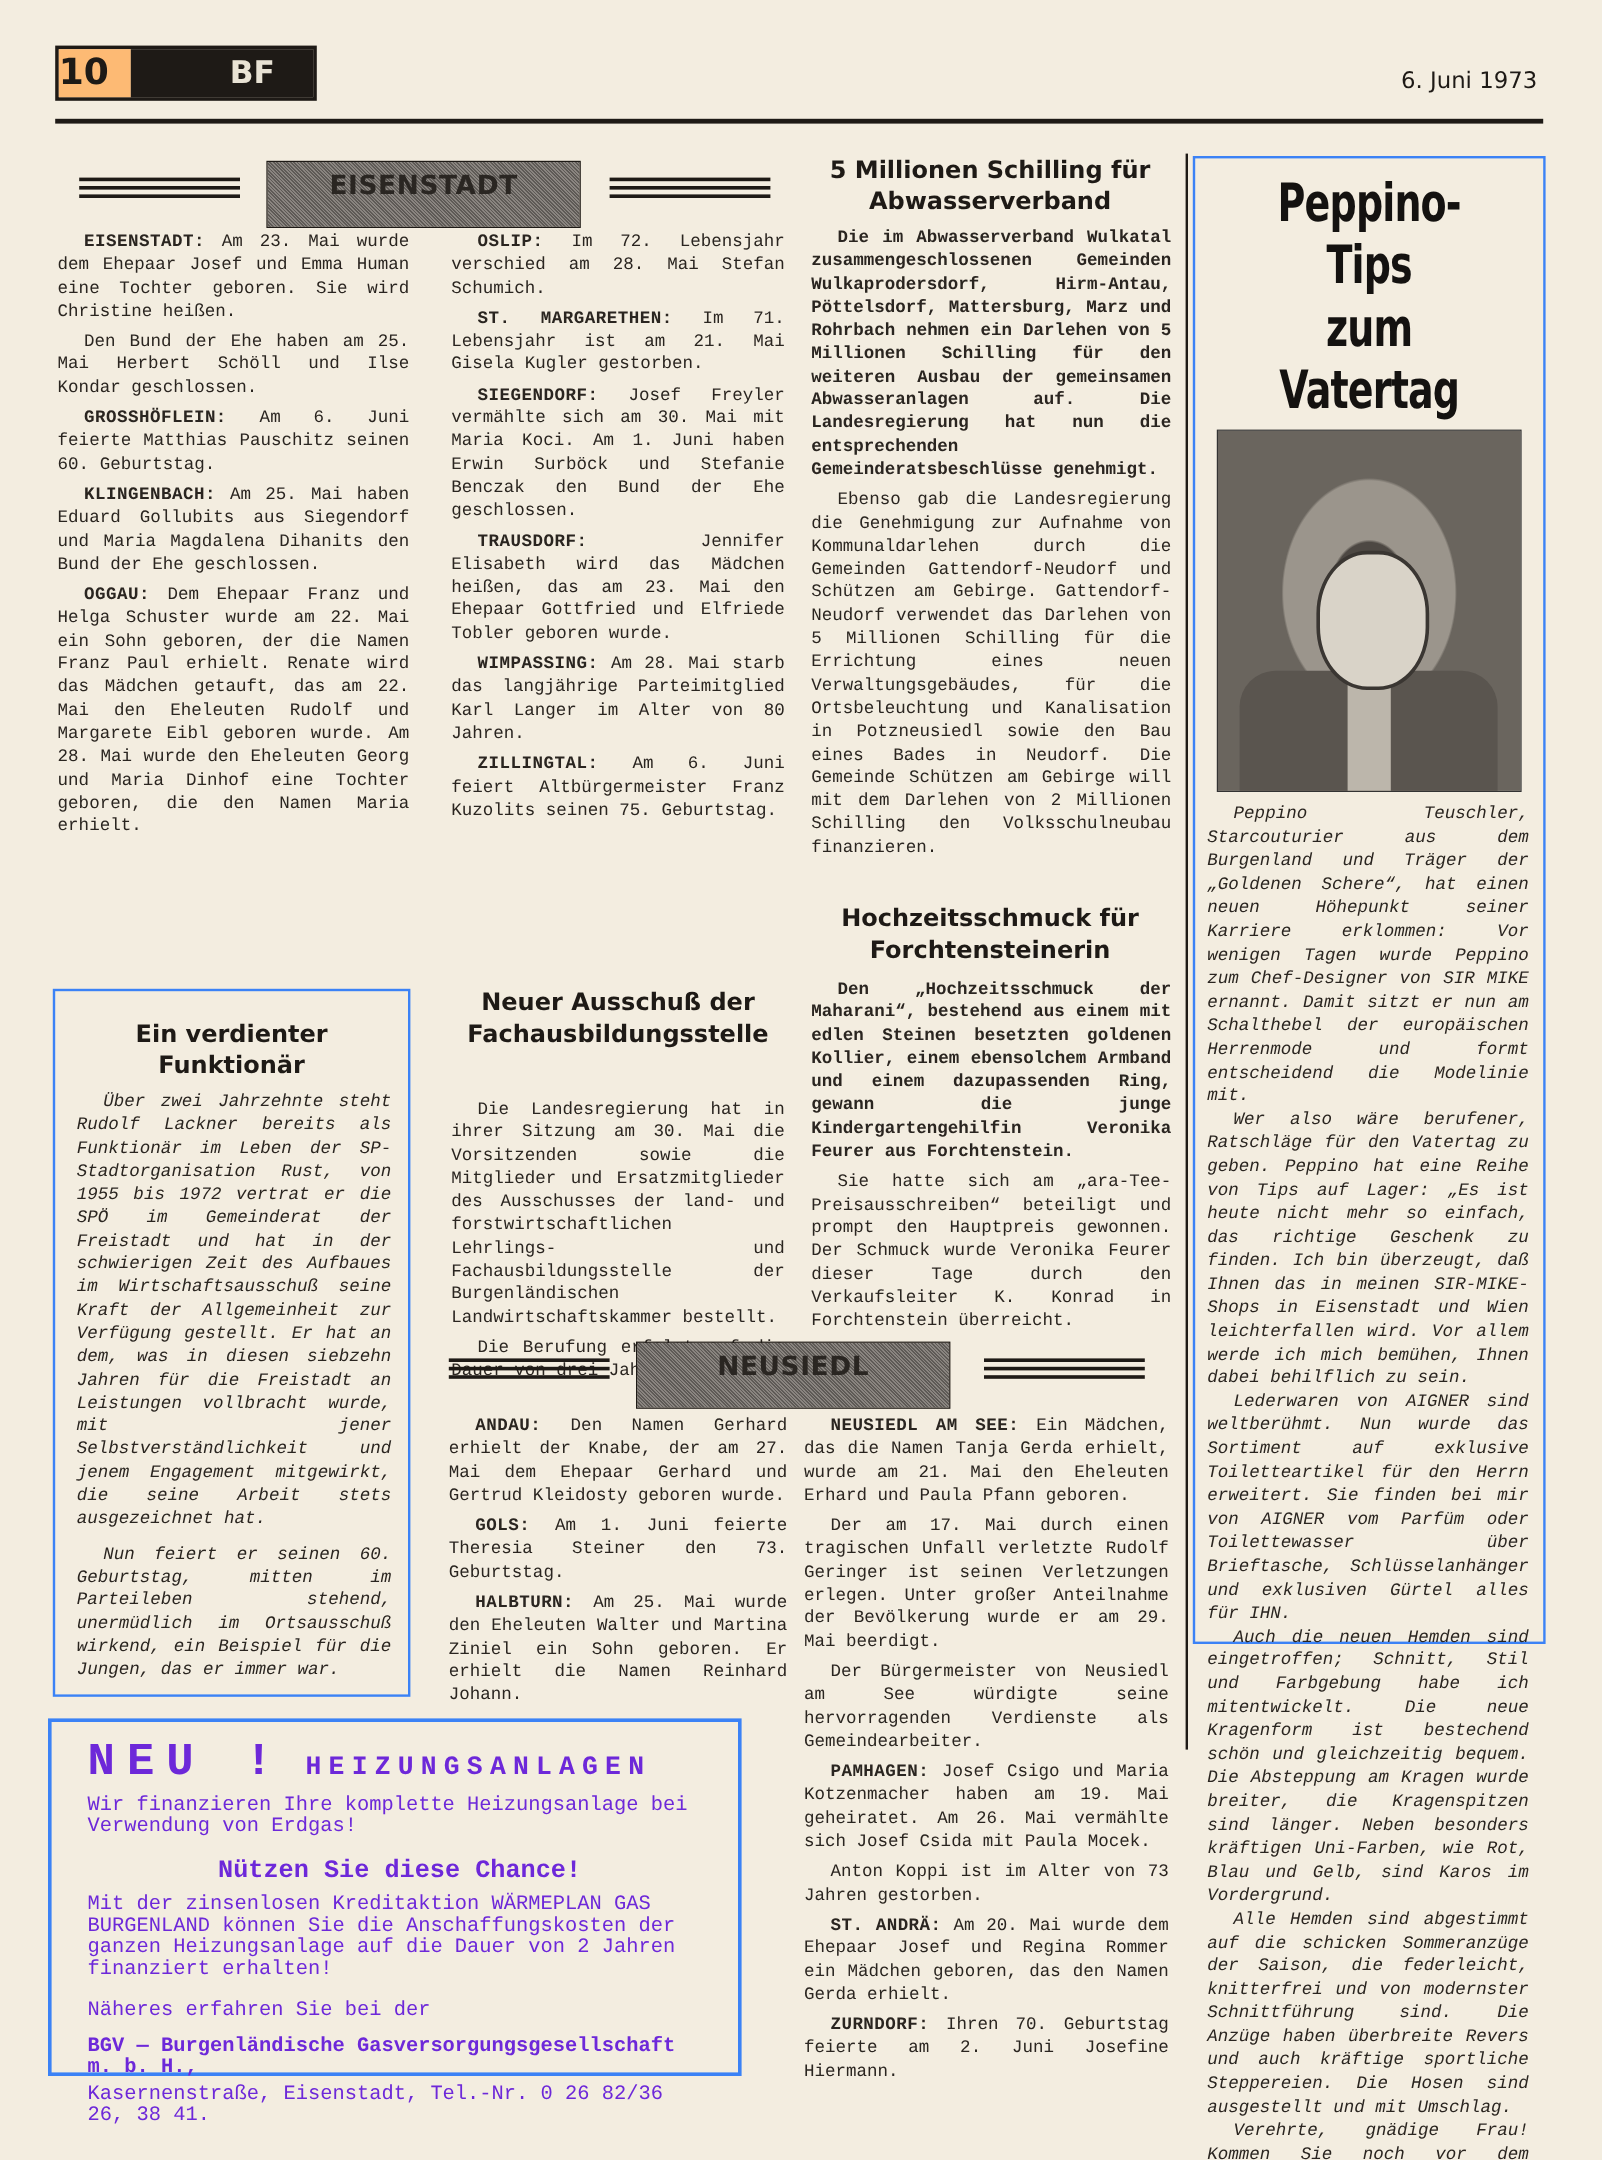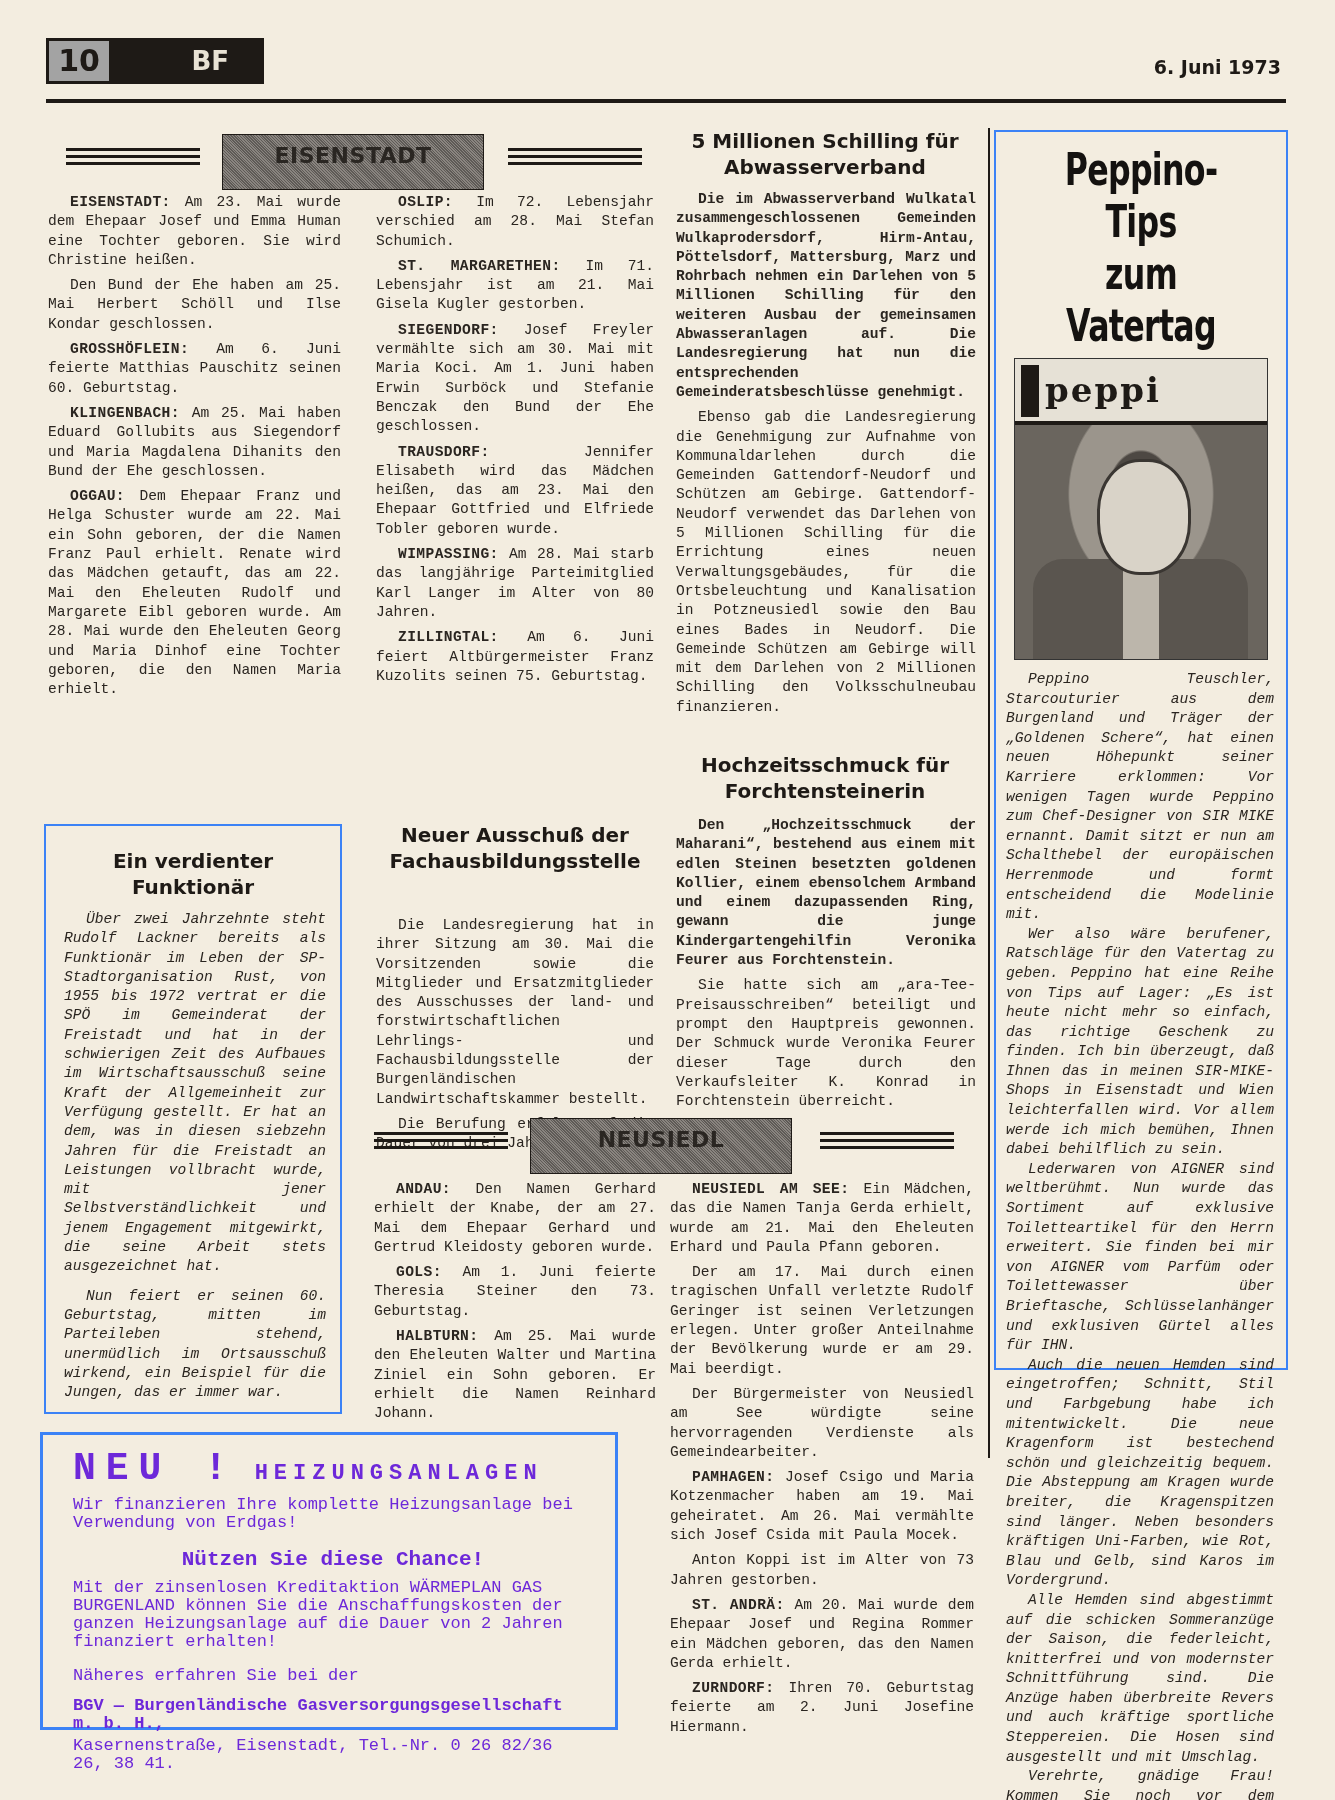--- a/index.html
+++ b/index.html
@@ -5,23 +5,23 @@
   html, body { margin: 0; padding: 0; }
   body {
     width: 1335px; height: 1800px; position: relative; overflow: hidden;
     background: #f3ede0;
     font-family: "DejaVu Serif", serif;
     color: #2a2520;
   }
   .abs { position: absolute; }
   
   .pagebox { left: 46px; top: 38px; width: 218px; height: 46px; border: 3px solid #1e1a16; box-sizing: border-box; display: flex; }
-  .pagenum { width: 60px; background: #a3a3a3; font-family: "DejaVu Sans", sans-serif; font-weight: bold; font-size: 30px; line-height: 40px; text-align: center; color: #1e1a16; }
+  .pagenum { width: 60px; background: #fdba74; font-family: "DejaVu Sans", sans-serif; font-weight: bold; font-size: 30px; line-height: 40px; text-align: left; color: #1e1a16; }
   .pagesec { flex: 1; background: #1e1a16; color: #e8e2d4; font-family: "DejaVu Sans", sans-serif; font-weight: bold; font-size: 26px; line-height: 40px; text-align: right; padding-right: 32px; }
-  .dateline { right: 54px; top: 56px; font-family: "DejaVu Sans", sans-serif; font-weight: bold; font-size: 19px; color: #1e1a16; }
+  .dateline { right: 54px; top: 56px; font-family: "DejaVu Sans", sans-serif; font-weight: normal; font-size: 19px; color: #1e1a16; }
   .rule-top { left: 46px; top: 99px; width: 1240px; height: 4px; background: #1e1a16; }
   
   .triple { height: 17px; width: 134px; }
   .triple div { height: 3px; background: #1e1a16; margin-bottom: 4px; }
   .banner { height: 56px; border: 1px solid #1e1a16; box-sizing: border-box;
     background: repeating-linear-gradient(45deg, #8a8580 0 1px, #5e5a56 1px 2px);
     font-family: "DejaVu Sans", sans-serif; font-weight: bold; font-size: 22px; color: #2a2622; text-align: center; line-height: 42px; letter-spacing: 0.5px; }
   
   .col { font-size: 14.6px; line-height: 19.3px; text-align: justify; hyphens: manual; font-family: Liberation Mono, monospace; }
   .col p { margin: 0 0 10px 0; text-indent: 22px; }
@@ -139,21 +139,20 @@
   <p><span class="loc">PAMHAGEN:</span><span> Josef Csigo und Maria Kotzenmacher haben am 19. Mai geheiratet. Am 26. Mai vermählte sich Josef Csida mit Paula Mocek.</span></p>
   <p><span>Anton Koppi ist im Alter von 73 Jahren gestorben.</span></p>
   <p><span class="loc">ST. ANDRÄ:</span><span> Am 20. Mai wurde dem Ehepaar Josef und Regina Rommer ein Mädchen geboren, das den Namen Gerda erhielt.</span></p>
   <p><span class="loc">ZURNDORF:</span><span> Ihren 70. Geburtstag feierte am 2. Juni Josefine Hiermann.</span></p>
 </div>
 
 <div class="abs box" style="left:994px; top:130px; width:294px; height:1240px;">
   <div class="peppino-title" style="margin-top:12px;">Peppino-Tips</div>
   <div class="peppino-title">zum Vatertag</div>
   <div class="photo" style="position:relative; margin:6px 0 0 18px; width:252px; height:300px;">
-    <div class="sign">peppi</div>
     <div class="suit"></div>
     <div class="shirt"></div>
     <div class="face"></div>
   </div>
   <div class="col ital" style="padding:10px 12px 0 10px; line-height:19.6px;">
     <p style="margin-bottom:0;">Peppino Teuschler, Starcouturier aus dem Burgenland und Träger der „Goldenen Schere“, hat einen neuen Höhepunkt seiner Karriere erklommen: Vor wenigen Tagen wurde Peppino zum Chef-Designer von SIR MIKE ernannt. Damit sitzt er nun am Schalthebel der europäischen Herrenmode und formt entscheidend die Modelinie mit.</p>
     <p style="margin-bottom:0;">Wer also wäre berufener, Ratschläge für den Vatertag zu geben. Peppino hat eine Reihe von Tips auf Lager: „Es ist heute nicht mehr so einfach, das richtige Geschenk zu finden. Ich bin überzeugt, daß Ihnen das in meinen SIR-MIKE-Shops in Eisenstadt und Wien leichterfallen wird. Vor allem werde ich mich bemühen, Ihnen dabei behilflich zu sein.</p>
     <p style="margin-bottom:0;">Lederwaren von AIGNER sind weltberühmt. Nun wurde das Sortiment auf exklusive Toiletteartikel für den Herrn erweitert. Sie finden bei mir von AIGNER vom Parfüm oder Toilettewasser über Brieftasche, Schlüsselanhänger und exklusiven Gürtel alles für IHN.</p>
     <p style="margin-bottom:0;">Auch die neuen Hemden sind eingetroffen; Schnitt, Stil und Farbgebung habe ich mitentwickelt. Die neue Kragenform ist bestechend schön und gleichzeitig bequem. Die Absteppung am Kragen wurde breiter, die Kragenspitzen sind länger. Neben besonders kräftigen Uni-Farben, wie Rot, Blau und Gelb, sind Karos im Vordergrund.</p>
     <p style="margin-bottom:0;">Alle Hemden sind abgestimmt auf die schicken Sommeranzüge der Saison, die federleicht, knitterfrei und von modernster Schnittführung sind. Die Anzüge haben überbreite Revers und auch kräftige sportliche Steppereien. Die Hosen sind ausgestellt und mit Umschlag.</p>

